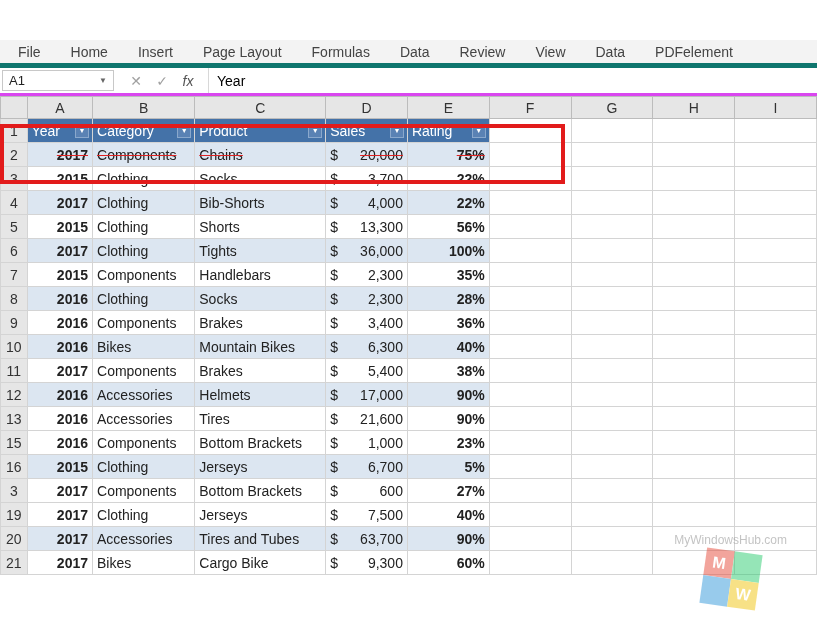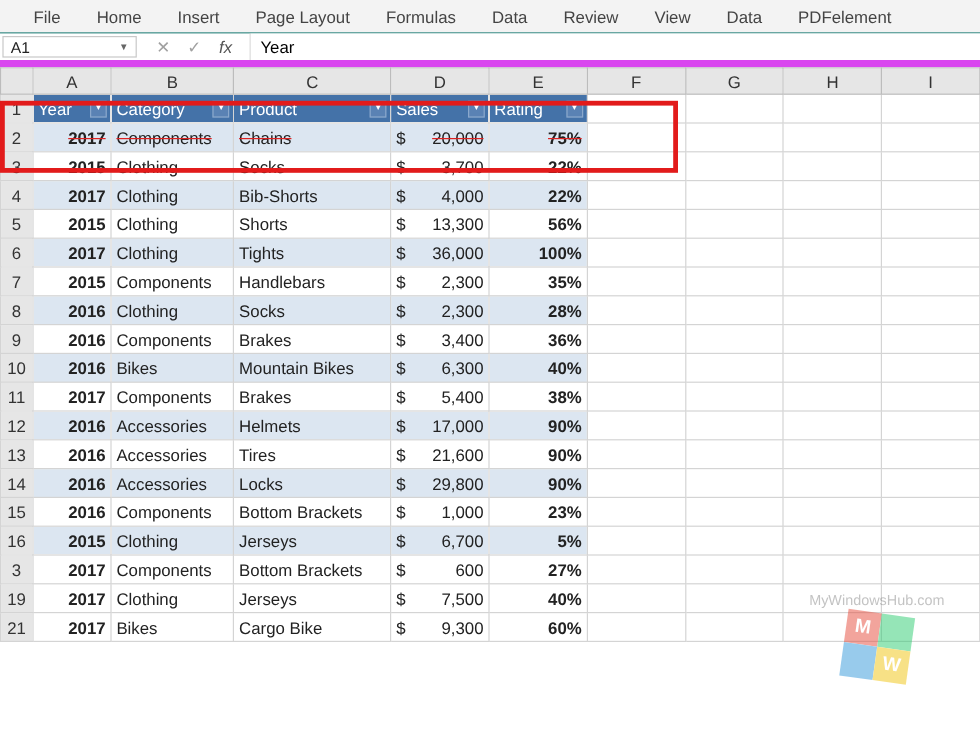--- a/index.html
+++ b/index.html
@@ -12,36 +12,37 @@
     height: 627px;
     overflow: hidden;
     position: relative;
   }
   
   .ribbon {
     display: flex;
     align-items: center;
     height: 28px;
     background: #f3f3f3;
-    border-bottom: 1px solid #0f766e;
-    padding: 0 14px;
+    border-bottom: 5px solid #0f766e;
+    padding: 0 4px;
     gap: 2px;
+    margin-top: 40px;
   }
   .ribbon-tab {
     padding: 4px 14px;
     font-size: 14px;
     color: #444;
     cursor: pointer;
   }
   
   .fbar {
     display: flex;
     align-items: stretch;
     height: 28px;
-    border-bottom: 6px solid #d946ef;
+    border-bottom: 3px solid #d946ef;
     background: #fff;
   }
   .namebox {
     width: 112px;
     border: 1px solid #c8c8c8;
     margin: 2px;
     display: flex;
     align-items: center;
     justify-content: space-between;
     padding: 0 6px;
@@ -378,32 +379,20 @@
           <td class="band-even ">Accessories</td>
           <td class="band-even ">Tires</td>
           <td class="band-even money"><span class="cur">$</span>21,600</td>
           <td class="band-even num">90%</td>
           <td class="empty-col"></td>
           <td class="empty-col"></td>
           <td class="empty-col"></td>
           <td class="empty-col"></td>
         </tr>
         <tr>
-          <th class="rowhdr">14</th>
-          <td class="band-odd num">2016</td>
-          <td class="band-odd ">Accessories</td>
-          <td class="band-odd ">Locks</td>
-          <td class="band-odd money"><span class="cur">$</span>29,800</td>
-          <td class="band-odd num">90%</td>
-          <td class="empty-col"></td>
-          <td class="empty-col"></td>
-          <td class="empty-col"></td>
-          <td class="empty-col"></td>
-        </tr>
-        <tr>
           <th class="rowhdr">15</th>
           <td class="band-even num">2016</td>
           <td class="band-even ">Components</td>
           <td class="band-even ">Bottom Brackets</td>
           <td class="band-even money"><span class="cur">$</span>1,000</td>
           <td class="band-even num">23%</td>
           <td class="empty-col"></td>
           <td class="empty-col"></td>
           <td class="empty-col"></td>
           <td class="empty-col"></td>
@@ -432,20 +421,32 @@
           <td class="empty-col"></td>
           <td class="empty-col"></td>
         </tr>
         <tr>
           <th class="rowhdr">19</th>
           <td class="band-even num">2017</td>
           <td class="band-even ">Clothing</td>
           <td class="band-even ">Jerseys</td>
           <td class="band-even money"><span class="cur">$</span>7,500</td>
           <td class="band-even num">40%</td>
+          <td class="empty-col"></td>
+          <td class="empty-col"></td>
+          <td class="empty-col"></td>
+          <td class="empty-col"></td>
+        </tr>
+        <tr>
+          <th class="rowhdr">20</th>
+          <td class="band-odd num">2017</td>
+          <td class="band-odd ">Accessories</td>
+          <td class="band-odd ">Tires and Tubes</td>
+          <td class="band-odd money"><span class="cur">$</span>63,700</td>
+          <td class="band-odd num">90%</td>
           <td class="empty-col"></td>
           <td class="empty-col"></td>
           <td class="empty-col"></td>
           <td class="empty-col"></td>
         </tr>
         <tr>
           <th class="rowhdr">21</th>
           <td class="band-even num">2017</td>
           <td class="band-even ">Bikes</td>
           <td class="band-even ">Cargo Bike</td>

